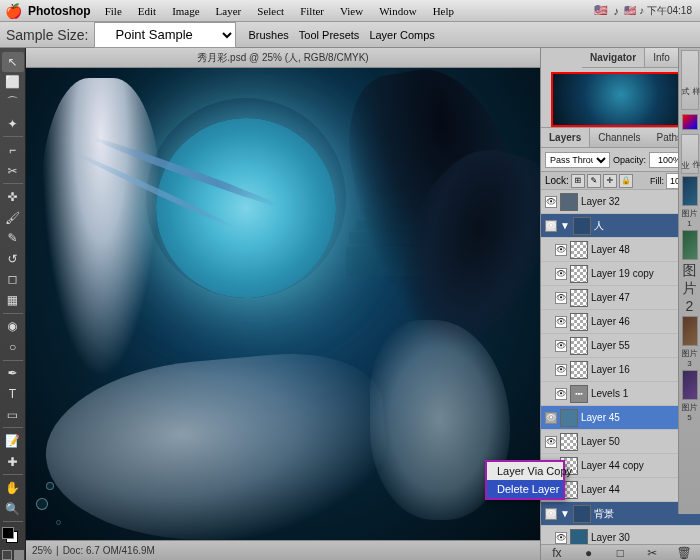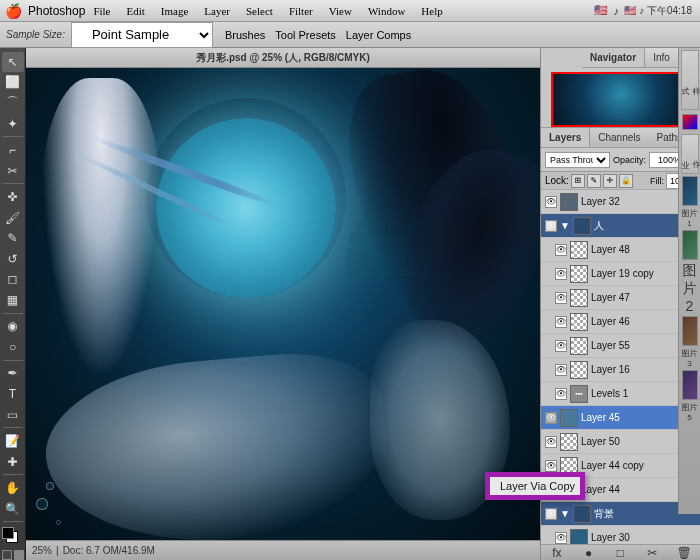--- a/index.html
+++ b/index.html
@@ -12,21 +12,21 @@
     }
     .menu-item { padding: 0 8px; font-size: 11px; color: #000; cursor: pointer; height: 22px; line-height: 22px; font-family: Liberation Serif, serif; }
     #right-menubar { margin-left: auto; display: flex; align-items: center; gap: 5px; padding-right: 8px; font-size: 11px; color: #333; }
 
     
     #options-bar {
       width: 700px; height: 26px; background: linear-gradient(to bottom, #d8d8d8, #c0c0c0);
       display: flex; align-items: center; padding: 0 6px; gap: 6px;
       border-bottom: 1px solid #888;
     }
-    .options-label { font-size: 10px; color: #333; font-style: italic; }
+    .options-label { font-size: 14px; color: #333; }
     .options-select { height: 26px; font-size: 13px; background: white; border: 1px solid #999; padding: 0 16px; }
 
     
     #main-area {
       display: flex; width: 700px; height: 512px;
     }
 
     
     #toolbar {
       width: 26px; height: 512px; background: linear-gradient(to bottom, #4a4a4a, #3a3a3a);
@@ -42,21 +42,20 @@
     .tool-separator { width: 20px; height: 1px; background: #666; margin: 2px 0; }
 
     
     #canvas-area {
       flex: 1; background: #6a6a6a; display: flex; flex-direction: column; overflow: hidden;
     }
     #canvas-title {
       height: 20px; background: linear-gradient(to bottom, #d0d0d0, #b8b8b8);
       display: flex; align-items: center; justify-content: center; font-size: 10px; color: #333;
       border-bottom: 1px solid #888;
-      font-weight: bold;
     }
     #canvas-content {
       flex: 1; position: relative; overflow: hidden;
       background: radial-gradient(ellipse at 50% 40%, #1a5a7a 0%, #0d3a5a 30%, #052030 60%, #010d15 100%);
     }
 
     
     #artwork {
       position: absolute; top: 0; left: 0; width: 100%; height: 100%;
     }
@@ -158,40 +157,40 @@
     }
     .layers-bottom-btn { width: 20px; height: 18px; display: flex; align-items: center; justify-content: center; font-size: 12px; cursor: pointer; color: #333; }
     .side-panel-item {
       width: 18px; height: 60px; background: linear-gradient(to bottom, #d0d0d0, #b8b8b8);
       border: 1px solid #999; display: flex; align-items: center; justify-content: center;
       font-size: 8px; color: #333; writing-mode: vertical-rl; cursor: pointer; text-align: center;
     }
 
     
     #context-menu {
-      position: absolute; bottom: 60px; left: 485px; width: 100px;
-      background: #e8e8e8; border: 5px solid #a21caf;
+      position: absolute; bottom: 60px; left: 485px; width: 80px;
+      background: #e8e8e8; border: 2px solid #a21caf;
       box-shadow: 2px 2px 6px rgba(0,0,0,0.4); z-index: 100; font-size: 11px;
     }
     .ctx-item {
       padding: 3px 10px; cursor: pointer; color: #111; white-space: nowrap;
     }
     .ctx-item.highlighted { background: #3050c0; color: white; }
 
     
     #layers-list::-webkit-scrollbar { width: 8px; }
     #layers-list::-webkit-scrollbar-track { background: #c0c0c0; }
     #layers-list::-webkit-scrollbar-thumb { background: #909090; border: 1px solid #808080; }
   </style>
 </head>
 <body>
 
 <div id="menubar">
   <div style="width:28px; text-align:center; font-size:14px;">🍎</div>
-  <div style="font-weight:normal; font-size:12px; ">Photoshop</div>
+  <div style="font-weight:bold; font-size:12px; margin-right:6px;">Photoshop</div>
   <div class="menu-item">File</div>
   <div class="menu-item">Edit</div>
   <div class="menu-item">Image</div>
   <div class="menu-item">Layer</div>
   <div class="menu-item">Select</div>
   <div class="menu-item">Filter</div>
   <div class="menu-item">View</div>
   <div class="menu-item">Window</div>
   <div class="menu-item">Help</div>
   <div id="right-menubar">
@@ -464,20 +463,21 @@
         <div class="layers-bottom-btn">✂</div>
         <div class="layers-bottom-btn">🗑</div>
       </div>
     </div>
   </div>
 
 </div>
 
 <div id="context-menu">
   <div class="ctx-item">Layer Via Copy</div>
+  <div class="ctx-item highlighted">Delete Layer</div>
 </div>
 
 <div style="position:absolute; right:0; top:48px; width:22px; background: linear-gradient(to bottom, #b8b8b8, #a0a0a0); border-left: 1px solid #888; display:flex; flex-direction:column; align-items:center; padding:2px; gap:2px; height:466px;">
   <div class="side-panel-item">样<br>式</div>
   <div style="width:16px; height:16px; background:linear-gradient(135deg, #f00, #00f); border:1px solid #888; margin:2px auto;"></div>
   <div class="side-panel-item" style="height:40px;">作<br>业</div>
   <div style="width:16px; height:30px; background:linear-gradient(135deg, #1a3a5a, #2a6080); border:1px solid #888;"></div>
   <div style="font-size:8px; color:#333; text-align:center;">图片 1</div>
   <div style="width:16px; height:30px; background:linear-gradient(135deg, #2a5a3a, #4a8060); border:1px solid #888;"></div>
   <div style="font-size:14px; color:#333; text-align:center;">图片 2</div>

